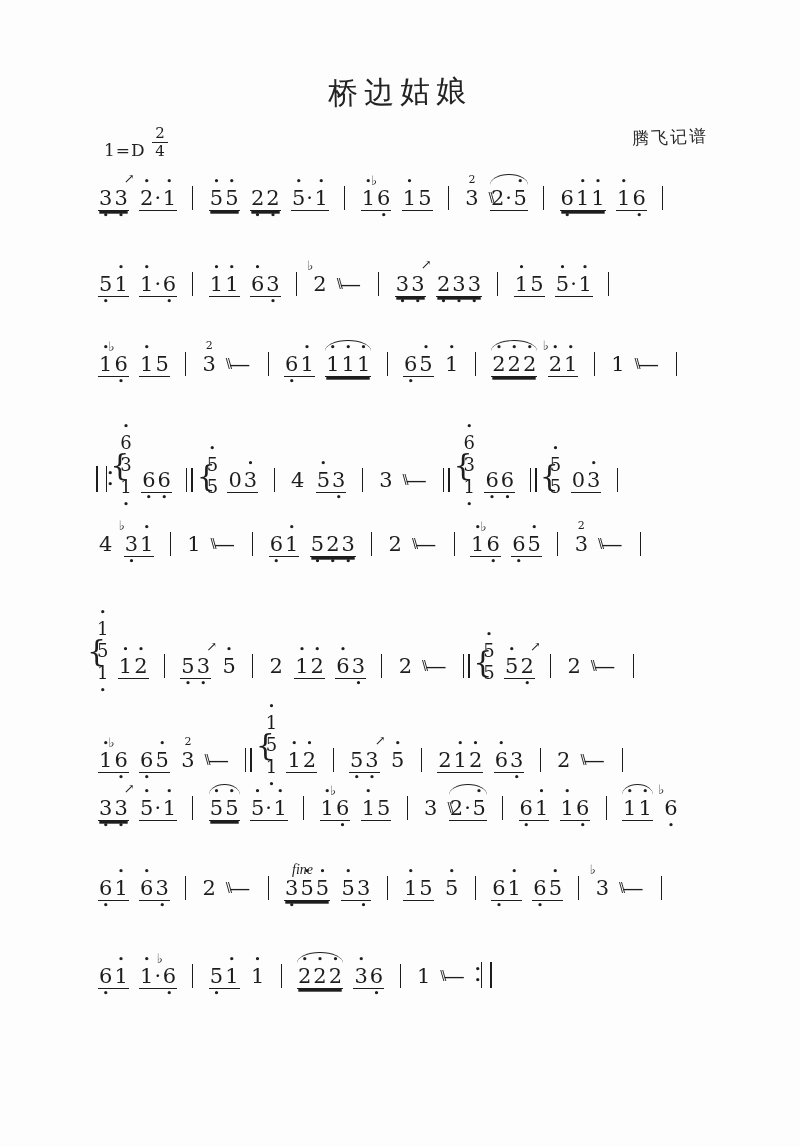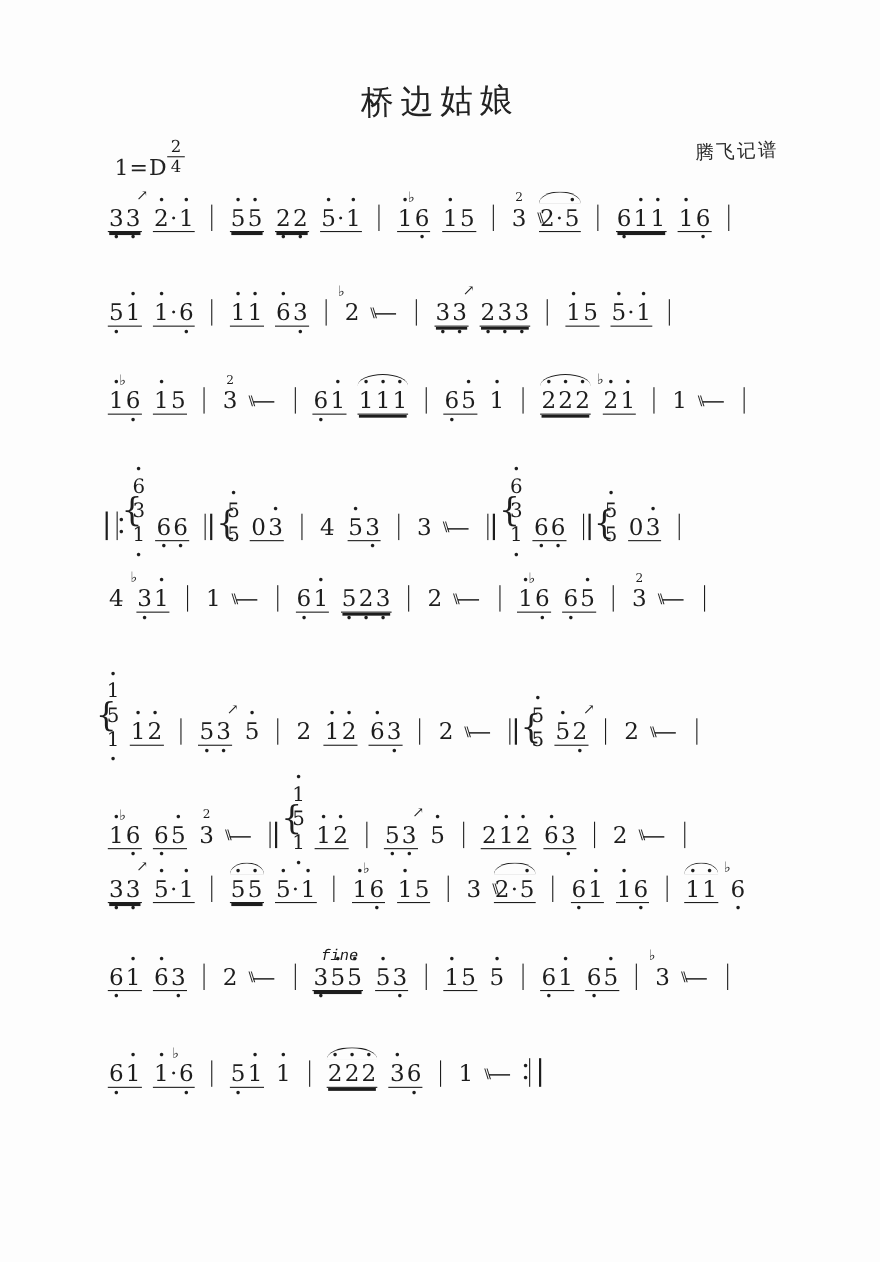--- a/index.html
+++ b/index.html
@@ -41,21 +41,21 @@
     font-size: 17px;
     letter-spacing: 2px;
     font-family: "DejaVu Serif", serif;
     color: #2a2a2a;
     transform: rotate(-2deg);
   }
   .keysig {
     position: absolute;
     top: 140px;
     left: 104px;
-    font-size: 20px;
+    font-size: 17px;
     font-family: "DejaVu Serif", serif;
     color: #222;
     letter-spacing: 1px;
     text-align: right;
   }
   .meter {
     position: absolute;
     top: 126px;
     left: 152px;
     font-size: 15px;
@@ -224,21 +224,21 @@
     position: absolute;
     right: -13px;
     bottom: 0;
     font-size: 12px;
     letter-spacing: -2px;
   }
   .fine {
     position: absolute;
     font-size: 14px;
     font-style: italic;
-    font-family: Liberation Mono, monospace;
+    font-family: Liberation Serif, serif;
   }
   .raw {
     font-family: "DejaVu Serif", serif;
     font-size: 21px;
     letter-spacing: 0.5px;
   }
 </style>
 </head>
 <body>
 

